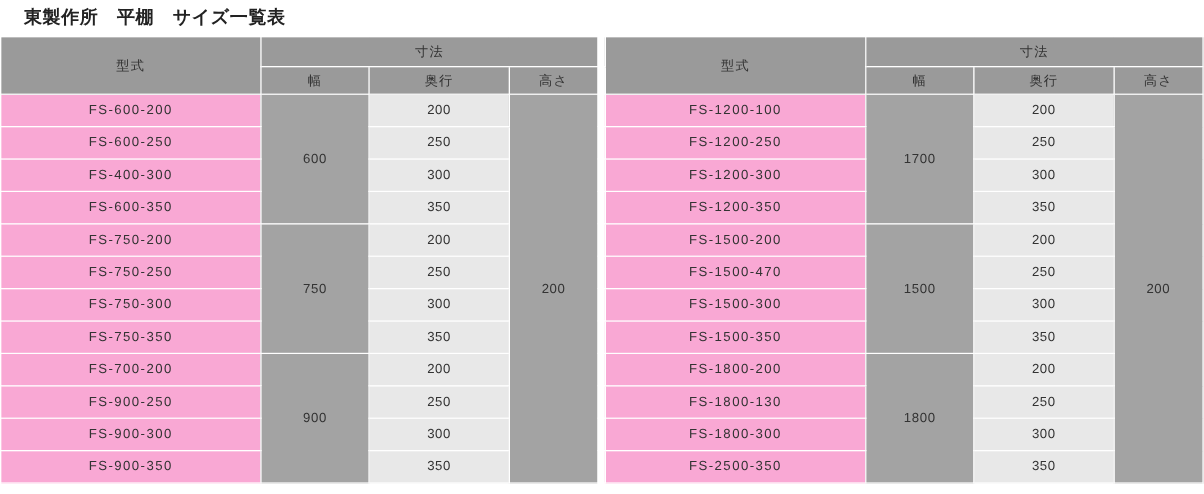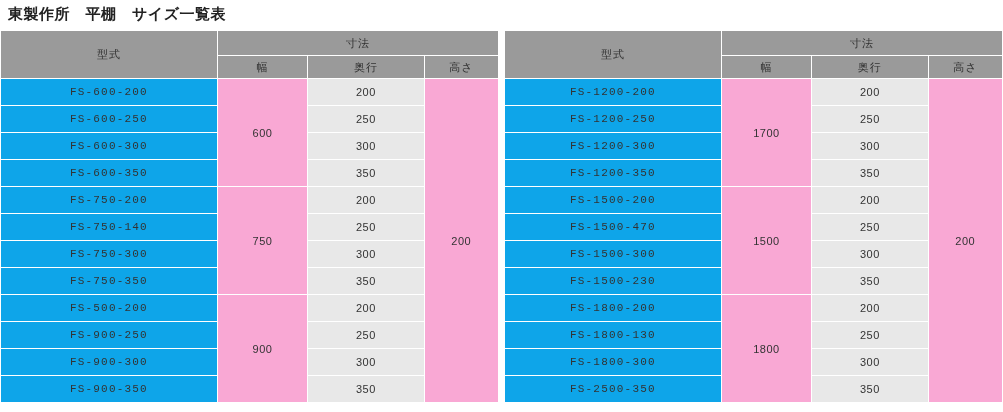--- a/index.html
+++ b/index.html
@@ -17,21 +17,21 @@
   .page {
     position: relative;
     width: 1003px;
     height: 412px;
     box-sizing: border-box;
   }
   .title {
     font-size: 15px;
     font-weight: bold;
     color: #222222;
-    padding: 5px 0 6px 8px;
+    padding: 5px 0 6px 20px;
     letter-spacing: 0.5px;
     white-space: pre;
   }
   table.size-table {
     border-collapse: collapse;
     width: 1003px;
     table-layout: fixed;
   }
   table.size-table td, table.size-table th {
     border: 1px solid #ffffff;
@@ -50,36 +50,36 @@
     letter-spacing: 1px;
   }
   th.hdr-sub {
     background: #9a9a9a;
     color: #ffffff;
     font-size: 11px;
     height: 22px;
     letter-spacing: 1px;
   }
   td.model {
-    background: #0ea5e9;
+    background: #f9a8d4;
     color: #3a3a3a;
     height: 26px;
     font-size: 11px;
     letter-spacing: 1.2px;
-    font-family: Liberation Mono, monospace;
+    font-family: Liberation Sans, sans-serif;
   }
   td.val {
     background: #e8e8e8;
     color: #333333;
     height: 26px;
     font-size: 11px;
     letter-spacing: 0.5px;
   }
   td.span-val {
-    background: #f9a8d4;
+    background: #a3a3a3;
     color: #333333;
     font-size: 11px;
     letter-spacing: 0.5px;
   }
   td.gap {
     background: #ffffff;
     border: none;
     width: 6px;
   }
   .col-model { width: 216px; }
@@ -125,34 +125,34 @@
       </tr>
     </thead>
     <tbody>
 
       <tr>
         <td class="model">FS-600-200</td>
         <td class="span-val" rowspan="4">600</td>
         <td class="val">200</td>
         <td class="span-val" rowspan="12">200</td>
         <td class="gap"></td>
-        <td class="model">FS-1200-200</td>
+        <td class="model">FS-1200-100</td>
         <td class="span-val" rowspan="4">1700</td>
         <td class="val">200</td>
         <td class="span-val" rowspan="12">200</td>
       </tr>
       <tr>
         <td class="model">FS-600-250</td>
         <td class="val">250</td>
         <td class="gap"></td>
         <td class="model">FS-1200-250</td>
         <td class="val">250</td>
       </tr>
       <tr>
-        <td class="model">FS-600-300</td>
+        <td class="model">FS-400-300</td>
         <td class="val">300</td>
         <td class="gap"></td>
         <td class="model">FS-1200-300</td>
         <td class="val">300</td>
       </tr>
       <tr>
         <td class="model">FS-600-350</td>
         <td class="val">350</td>
         <td class="gap"></td>
         <td class="model">FS-1200-350</td>
@@ -162,43 +162,43 @@
       <tr>
         <td class="model">FS-750-200</td>
         <td class="span-val" rowspan="4">750</td>
         <td class="val">200</td>
         <td class="gap"></td>
         <td class="model">FS-1500-200</td>
         <td class="span-val" rowspan="4">1500</td>
         <td class="val">200</td>
       </tr>
       <tr>
-        <td class="model">FS-750-140</td>
+        <td class="model">FS-750-250</td>
         <td class="val">250</td>
         <td class="gap"></td>
         <td class="model">FS-1500-470</td>
         <td class="val">250</td>
       </tr>
       <tr>
         <td class="model">FS-750-300</td>
         <td class="val">300</td>
         <td class="gap"></td>
         <td class="model">FS-1500-300</td>
         <td class="val">300</td>
       </tr>
       <tr>
         <td class="model">FS-750-350</td>
         <td class="val">350</td>
         <td class="gap"></td>
-        <td class="model">FS-1500-230</td>
-        <td class="val">350</td>
-      </tr>
-
-      <tr>
-        <td class="model">FS-500-200</td>
+        <td class="model">FS-1500-350</td>
+        <td class="val">350</td>
+      </tr>
+
+      <tr>
+        <td class="model">FS-700-200</td>
         <td class="span-val" rowspan="4">900</td>
         <td class="val">200</td>
         <td class="gap"></td>
         <td class="model">FS-1800-200</td>
         <td class="span-val" rowspan="4">1800</td>
         <td class="val">200</td>
       </tr>
       <tr>
         <td class="model">FS-900-250</td>
         <td class="val">250</td>

